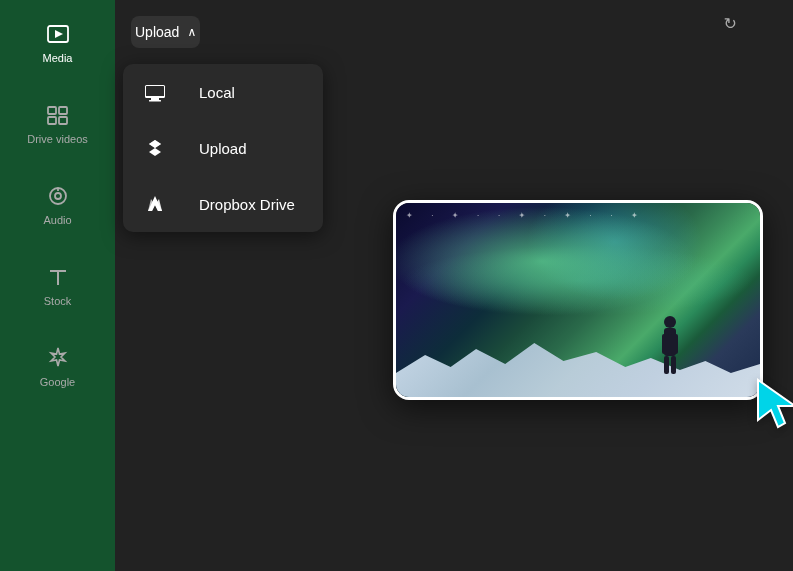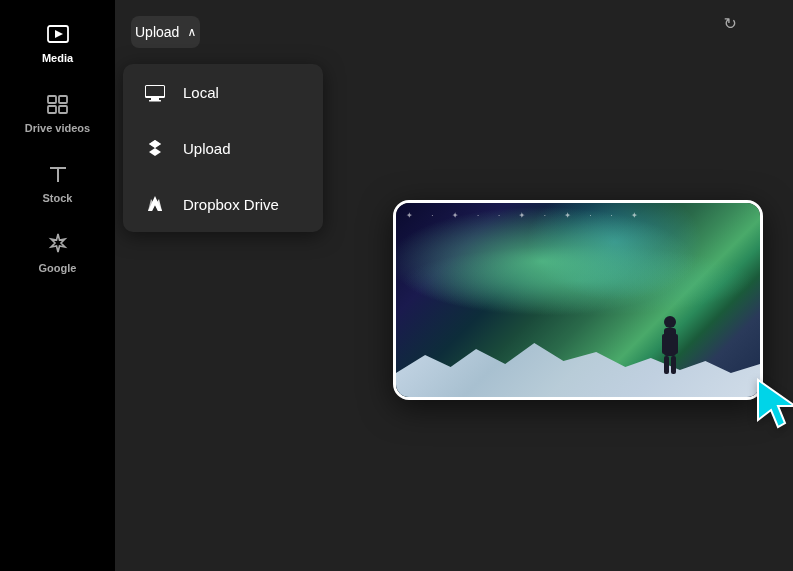--- a/index.html
+++ b/index.html
@@ -9,28 +9,27 @@
       background: #1a1a1a;
       font-family: -apple-system, BlinkMacSystemFont, 'Segoe UI', sans-serif;
       overflow: hidden;
       display: flex;
     }
 
     
     .sidebar {
       width: 115px;
       height: 100%;
-      background: #000000;
+      background: #14532d;
       display: flex;
       flex-direction: column;
       align-items: center;
       padding-top: 10px;
-      gap: 8px;
+      gap: 19px;
       flex-shrink: 0;
-      font-weight: bold;
     }
 
     .sidebar-item {
       display: flex;
       flex-direction: column;
       align-items: center;
       justify-content: center;
       width: 100%;
       padding: 10px 0 8px;
       cursor: pointer;
@@ -127,21 +126,21 @@
       border-radius: 10px;
       width: 200px;
       margin-left: 8px;
       overflow: hidden;
       box-shadow: 0 4px 20px rgba(0,0,0,0.5);
     }
 
     .dropdown-item {
       display: flex;
       align-items: center;
-      gap: 16px;
+      gap: 32px;
       padding: 16px 20px;
       color: #ffffff;
       font-size: 15px;
       cursor: pointer;
     }
 
     .dropdown-item .item-icon {
       width: 24px;
       height: 24px;
       display: flex;
@@ -249,20 +248,30 @@
       <svg width="26" height="26" viewBox="0 0 26 26" fill="none" xmlns="http://www.w3.org/2000/svg">
         <rect x="3" y="5" width="8" height="7" rx="1" stroke="currentColor" stroke-width="1.8" fill="none"></rect>
         <rect x="14" y="5" width="8" height="7" rx="1" stroke="currentColor" stroke-width="1.8" fill="none"></rect>
         <rect x="3" y="15" width="8" height="7" rx="1" stroke="currentColor" stroke-width="1.8" fill="none"></rect>
         <rect x="14" y="15" width="8" height="7" rx="1" stroke="currentColor" stroke-width="1.8" fill="none"></rect>
       </svg>
     </div>
     <span class="label">Drive videos</span>
   </div>
 
+  <div class="sidebar-item">
+    <div class="icon">
+      <svg width="26" height="26" viewBox="0 0 26 26" fill="none" xmlns="http://www.w3.org/2000/svg">
+        <circle cx="13" cy="13" r="8" stroke="currentColor" stroke-width="1.8" fill="none"></circle>
+        <circle cx="13" cy="13" r="3" stroke="currentColor" stroke-width="1.8" fill="none"></circle>
+        <line x1="13" y1="5" x2="13" y2="8" stroke="currentColor" stroke-width="1.8"></line>
+      </svg>
+    </div>
+    <span class="label">Audio</span>
+  </div>
 
   <div class="sidebar-item">
     <div class="icon">
       <svg width="26" height="26" viewBox="0 0 26 26" fill="none" xmlns="http://www.w3.org/2000/svg">
         <line x1="5" y1="7" x2="21" y2="7" stroke="currentColor" stroke-width="2"></line>
         <line x1="13" y1="7" x2="13" y2="21" stroke="currentColor" stroke-width="2"></line>
       </svg>
     </div>
     <span class="label">Stock</span>
   </div>

